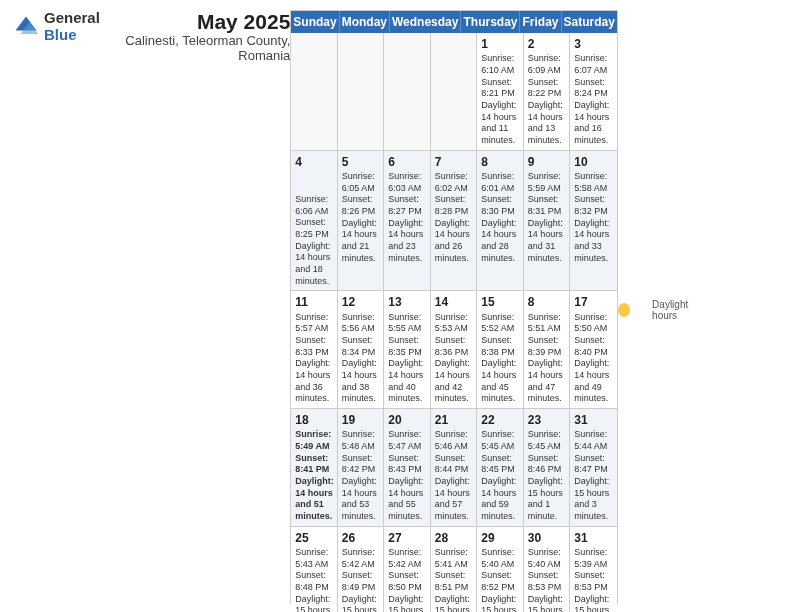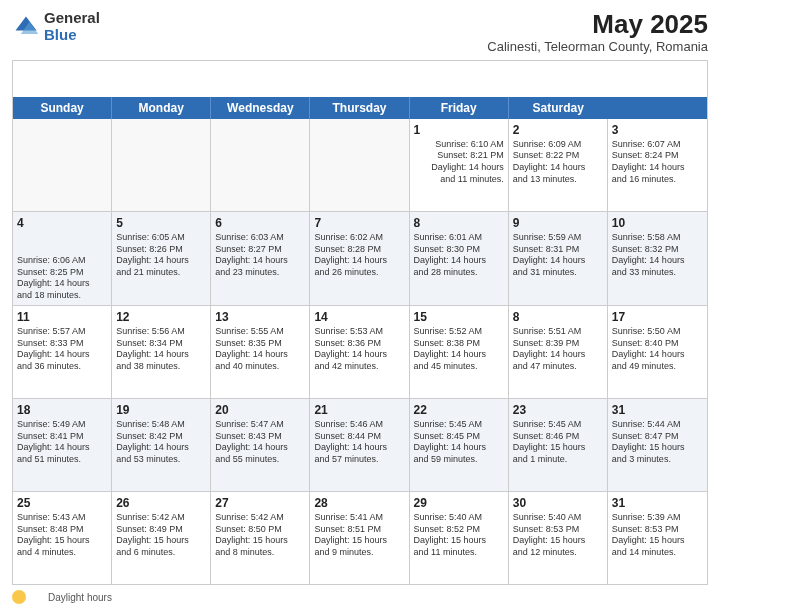--- a/index.html
+++ b/index.html
@@ -8,21 +8,21 @@
       background: #fff;
       width: 792px;
       height: 612px;
       overflow: hidden;
     }
     .container {
       width: 720px;
       height: 612px;
       padding: 10px 12px 8px 12px;
       display: flex;
-      flex-direction: column;
+      flex-direction: row;
     }
     .header {
       display: flex;
       justify-content: space-between;
       align-items: flex-start;
       margin-bottom: 6px;
     }
     .logo {
       display: flex;
       align-items: center;
@@ -44,40 +44,39 @@
       color: #2e6db4;
     }
     .logo-icon {
       width: 28px;
       height: 28px;
     }
     .title-block {
       text-align: right;
     }
     .month-title {
-      font-size: 26px;
+      font-size: 21px;
       font-weight: bold;
       color: #222;
       line-height: 1.1;
     }
     .subtitle {
       font-size: 13px;
       color: #444;
     }
     .calendar {
       flex: 1;
       display: flex;
       flex-direction: column;
       border: 1px solid #ccc;
     }
     .day-headers {
       display: grid;
       grid-template-columns: repeat(7, 1fr);
       background: #2e6db4;
-      margin-top: 36px;
     }
     .day-header {
       color: #fff;
       font-size: 12px;
       font-weight: bold;
       text-align: center;
       padding: 4px 2px;
       border-right: 1px solid #5a8fd0;
     }
     .day-header:last-child { border-right: none; }
@@ -164,21 +163,21 @@
         <div class="day-header">Saturday</div>
       </div>
     <div class="calendar-body">
     <div class="week-row">
           <div class="day-cell empty"></div>
           <div class="day-cell empty"></div>
           <div class="day-cell empty"></div>
           <div class="day-cell empty"></div>
           <div class="day-cell">
             <span class="day-number">1</span>
-            <div class="day-info" style="white-space: pre-line; text-align: right;">Sunrise: 6:10 AM
+            <div class="day-info" style="white-space: pre-line;">Sunrise: 6:10 AM
 Sunset: 8:21 PM
 Daylight: 14 hours
 and 11 minutes.</div>
           </div>
           <div class="day-cell">
             <span class="day-number">2</span>
             <div class="day-info" style="white-space: pre-line;">Sunrise: 6:09 AM
 Sunset: 8:22 PM
 Daylight: 14 hours
 and 13 minutes.</div>
@@ -289,21 +288,21 @@
             <span class="day-number">17</span>
             <div class="day-info" style="white-space: pre-line;">Sunrise: 5:50 AM
 Sunset: 8:40 PM
 Daylight: 14 hours
 and 49 minutes.</div>
           </div>
         </div>
         <div class="week-row">
           <div class="day-cell alt-row">
             <span class="day-number">18</span>
-            <div class="day-info" style="white-space: pre-line;">Sunrise: 5:49 AM
+            <div class="day-info" style="white-space: pre-line; font-weight: bold;">Sunrise: 5:49 AM
 Sunset: 8:41 PM
 Daylight: 14 hours
 and 51 minutes.</div>
           </div>
           <div class="day-cell alt-row">
             <span class="day-number">19</span>
             <div class="day-info" style="white-space: pre-line;">Sunrise: 5:48 AM
 Sunset: 8:42 PM
 Daylight: 14 hours
 and 53 minutes.</div>

